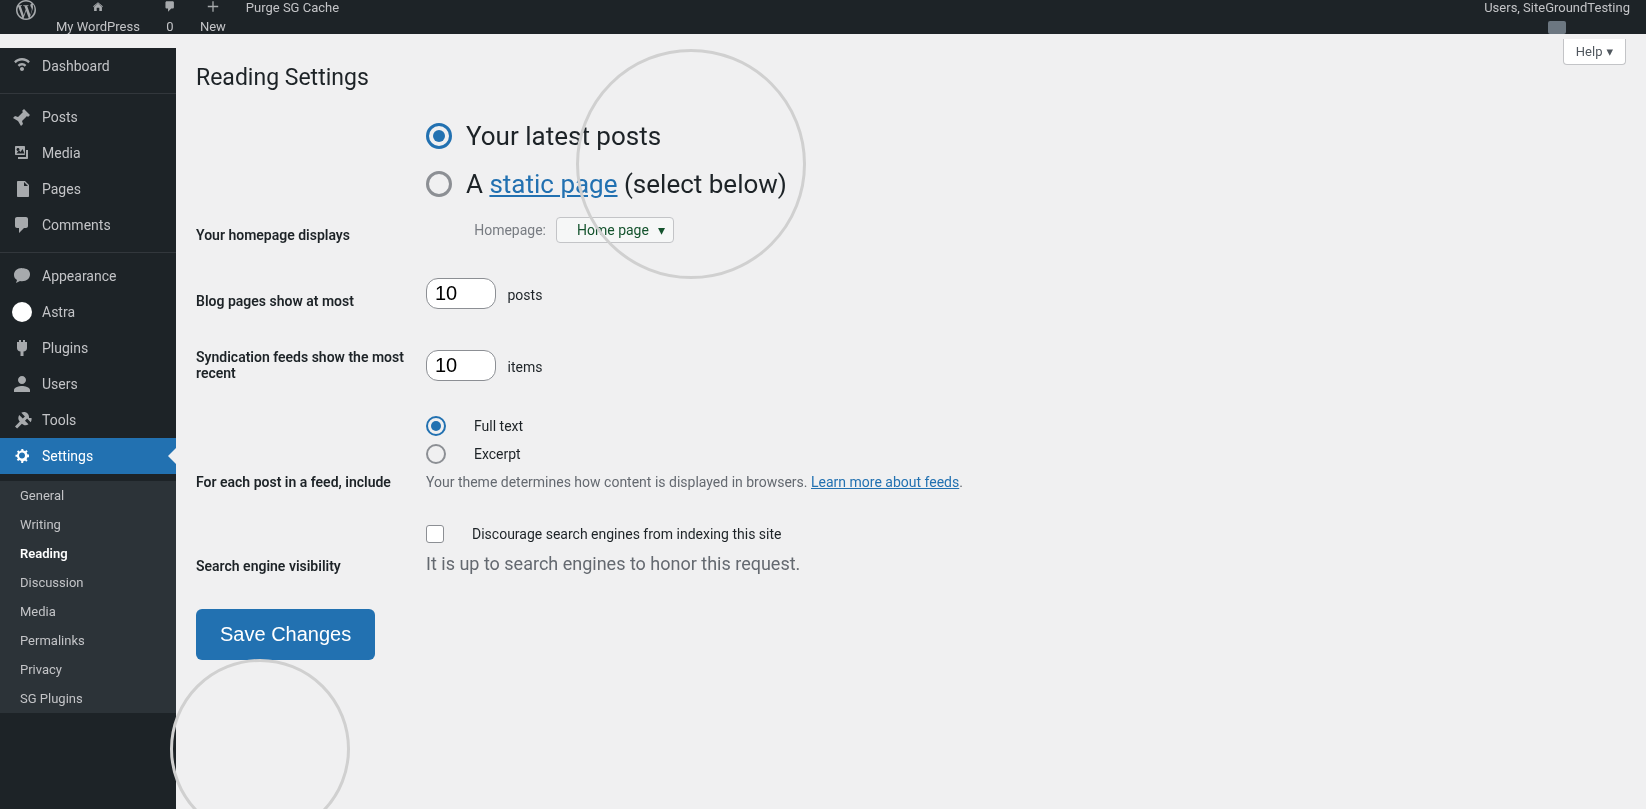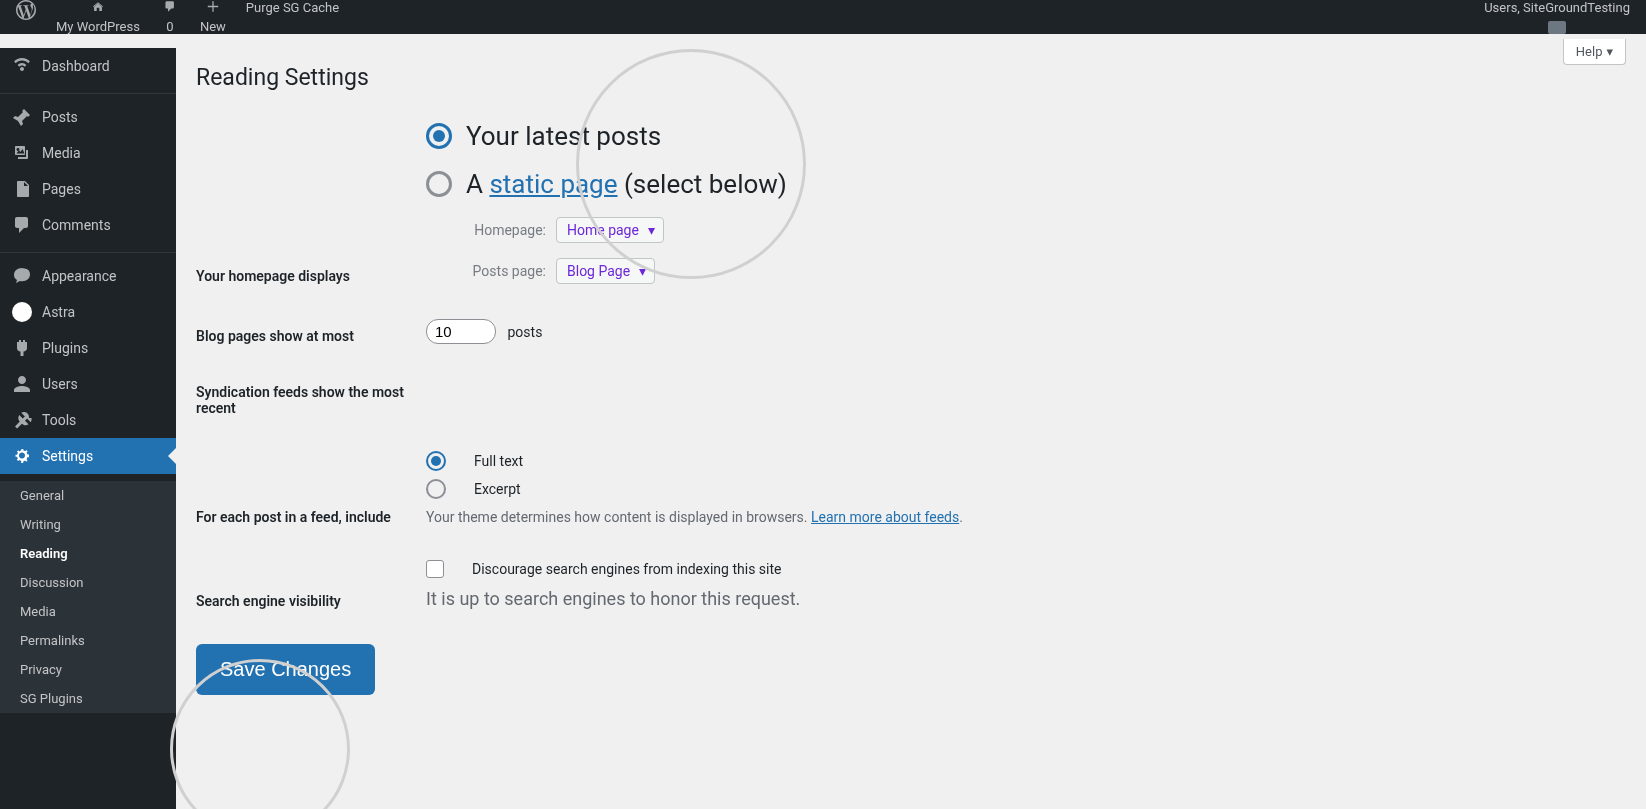--- a/index.html
+++ b/index.html
@@ -36,31 +36,31 @@
     .form-label { width: 230px; font-weight: 600; font-size: 14px; color: #1d2327; padding-top: 5px; flex-shrink: 0; }
     .form-field { flex: 1; font-size: 14px; color: #1d2327; }
     
     .radio-option { display: flex; align-items: center; gap: 28px; margin-bottom: 8px; }
     .radio-circle { width: 20px; height: 20px; border: 2px solid #8c8f94; border-radius: 50%; display: flex; align-items: center; justify-content: center; cursor: pointer; }
     .radio-circle.checked { border-color: #2271b1; }
     .radio-circle.checked::after { content: ''; width: 10px; height: 10px; background: #2271b1; border-radius: 50%; }
     
     .checkbox { width: 18px; height: 18px; border: 1px solid #8c8f94; border-radius: 3px; background: #fff; cursor: pointer; }
     
-    .number-input { width: 70px; padding: 3px 8px; border: 1px solid #8c8f94; border-radius: 12px; font-size: 15px; margin-right: 8px; background: #fff; }
+    .number-input { width: 70px; padding: 3px 8px; border: 1px solid #8c8f94; border-radius: 12px; font-size: 20px; margin-right: 8px; background: #fff; }
     
     .magnified-area { position: relative; }
     .magnified-option { font-size: 26px; display: flex; align-items: center; gap: 14px; margin-bottom: 18px; }
     .radio-large { width: 26px; height: 26px; border: 3px solid #8c8f94; border-radius: 50%; display: flex; align-items: center; justify-content: center; cursor: pointer; }
     .radio-large.checked { border-color: #2271b1; }
     .radio-large.checked::after { content: ''; width: 12px; height: 12px; background: #2271b1; border-radius: 50%; }
     .link-text { color: #2271b1; text-decoration: underline; cursor: pointer; }
     
     .page-select-row { display: flex; align-items: center; gap: 10px; margin: 15px 0 0 40px; color: #787c82; }
-    .page-select-row .select-box { padding: 4px 24px 4px 10px; border: 1px solid #c3c4c7; border-radius: 4px; background: #f6f7f7; color: #6d28d9; position: relative; }
+    .page-select-row .select-box { padding: 4px 24px 4px 20px; border: 1px solid #c3c4c7; border-radius: 4px; background: #f6f7f7; color: #14532d; position: relative; }
     .page-select-row .select-box::after { content: '▾'; position: absolute; right: 8px; }
     
     .description { font-size: 14px; color: #646970; margin-top: 10px; }
     .description a { color: #2271b1; text-decoration: underline; }
     .note-text { font-size: 18px; color: #646970; margin-top: 10px; }
     
     .save-button-wrap { position: relative; margin-top: 20px; }
     .save-button { background: #2271b1; color: #fff; border: none; padding: 14px 24px; font-size: 20px; border-radius: 6px; cursor: pointer; }
     
     
@@ -208,37 +208,37 @@
         <div class="magnified-option">
           <span class="radio-large"></span>
           <span>
             <span>A </span><span class="link-text">static page</span><span> (select below)</span>
           </span>
         </div>
         <div class="page-select-row">
           <span style="width:80px; text-align:right;">Homepage:</span>
           <span class="select-box">Home page</span>
         </div>
-        <div class="page-select-row">
-          <span style="width:80px; text-align:right;">Posts page:</span>
-          <span class="select-box">Blog Page</span>
-        </div>
       </div>
     </div>
 
     <div class="form-row">
       <div class="form-label">Blog pages show at most</div>
       <div class="form-field">
         <input class="number-input" value="10" style="">
         <span>posts</span>
       </div>
     </div>
 
     <div class="form-row">
       <div class="form-label">Syndication feeds show the most recent</div>
+      <div class="form-field">
+        <input class="number-input" value="10" style="">
+        <span>items</span>
+      </div>
     </div>
 
     <div class="form-row">
       <div class="form-label">For each post in a feed, include</div>
       <div class="form-field">
         <div class="radio-option">
           <span class="radio-circle checked"></span>
           <span>Full text</span>
         </div>
         <div class="radio-option">

